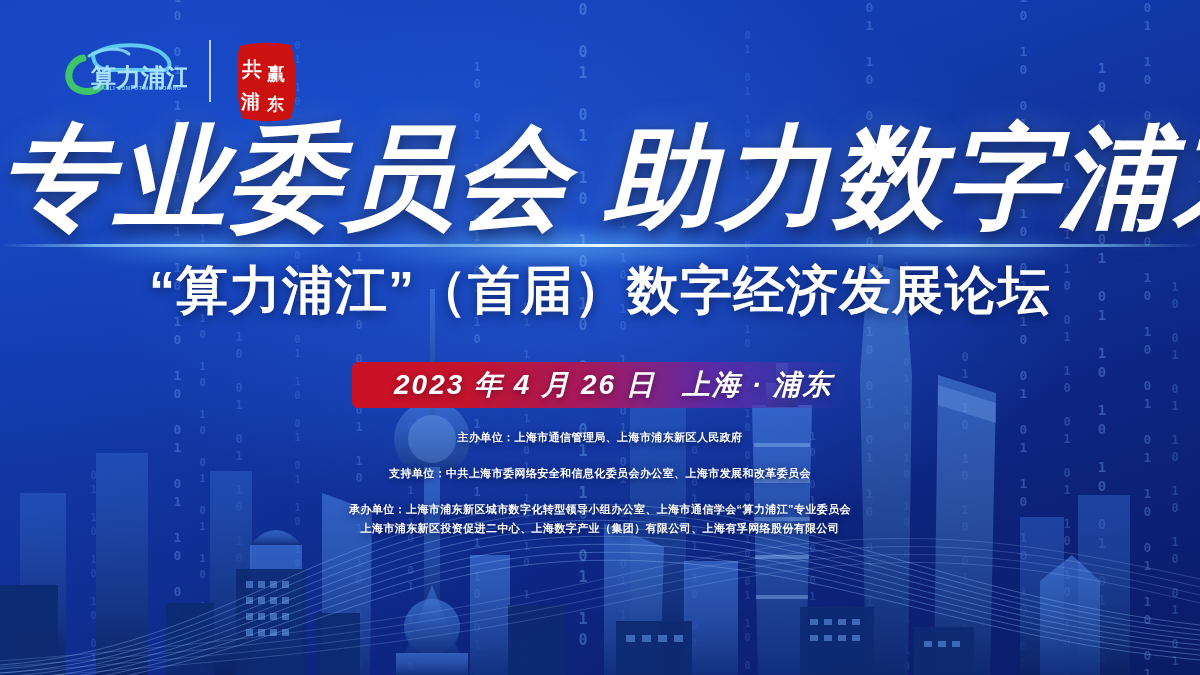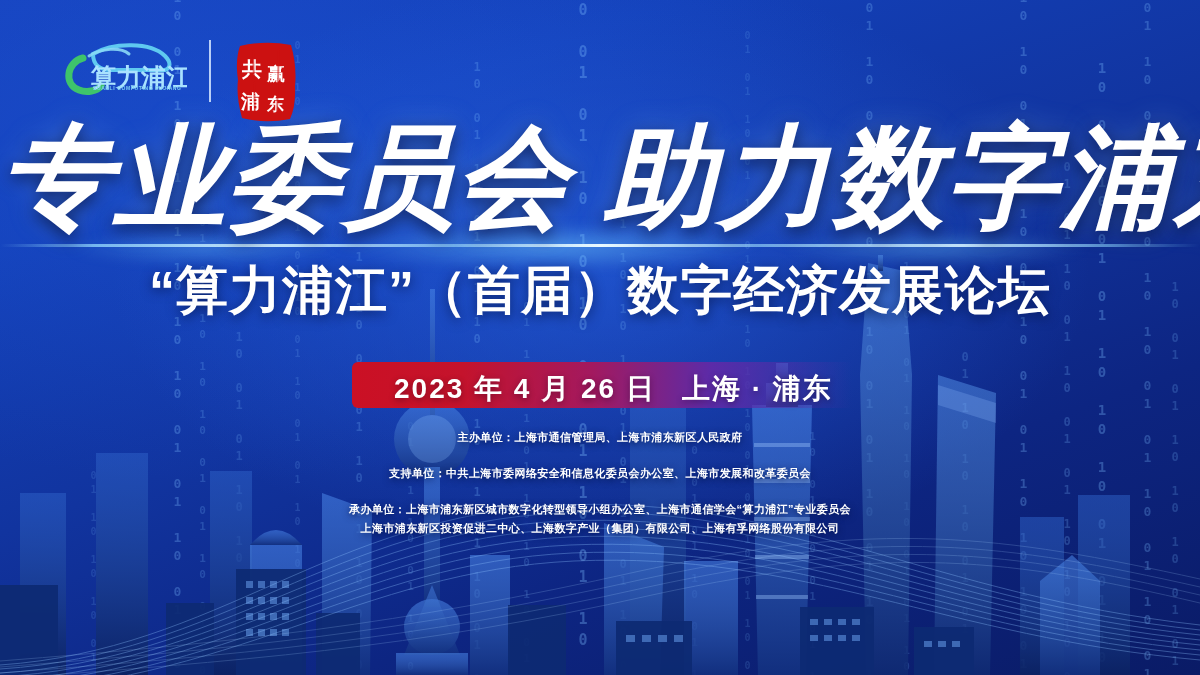--- a/index.html
+++ b/index.html
@@ -69,21 +69,21 @@
     font-size:52px; font-weight:700; letter-spacing:1px; color:#ffffff;
     text-shadow:0 3px 12px rgba(4,18,70,.7);
     white-space:nowrap;
   }
 
   
   .banner{
     position:absolute; left:352px; top:362px; width:500px; height:46px; z-index:16;
     border-radius:6px 0 0 6px;
     background:linear-gradient(90deg,#cb1024 0%,#c4132c 22%,#a3195f 48%,#5b2ba8 72%,rgba(40,60,190,0) 100%);
-    display:flex; align-items:flex-end;
+    display:flex; align-items:center;font-style:italic;
   }
   .banner-text{
     padding-left:42px; font-size:28px; font-weight:700; color:#fff; letter-spacing:2px;
     white-space:nowrap; text-shadow:0 2px 6px rgba(40,0,30,.45);
   }
   .banner-text .sp{ display:inline-block; width:26px; }
 
   
   .orgs{ position:absolute; left:0; top:430px; width:1200px; text-align:center; z-index:16; }
   .org{

